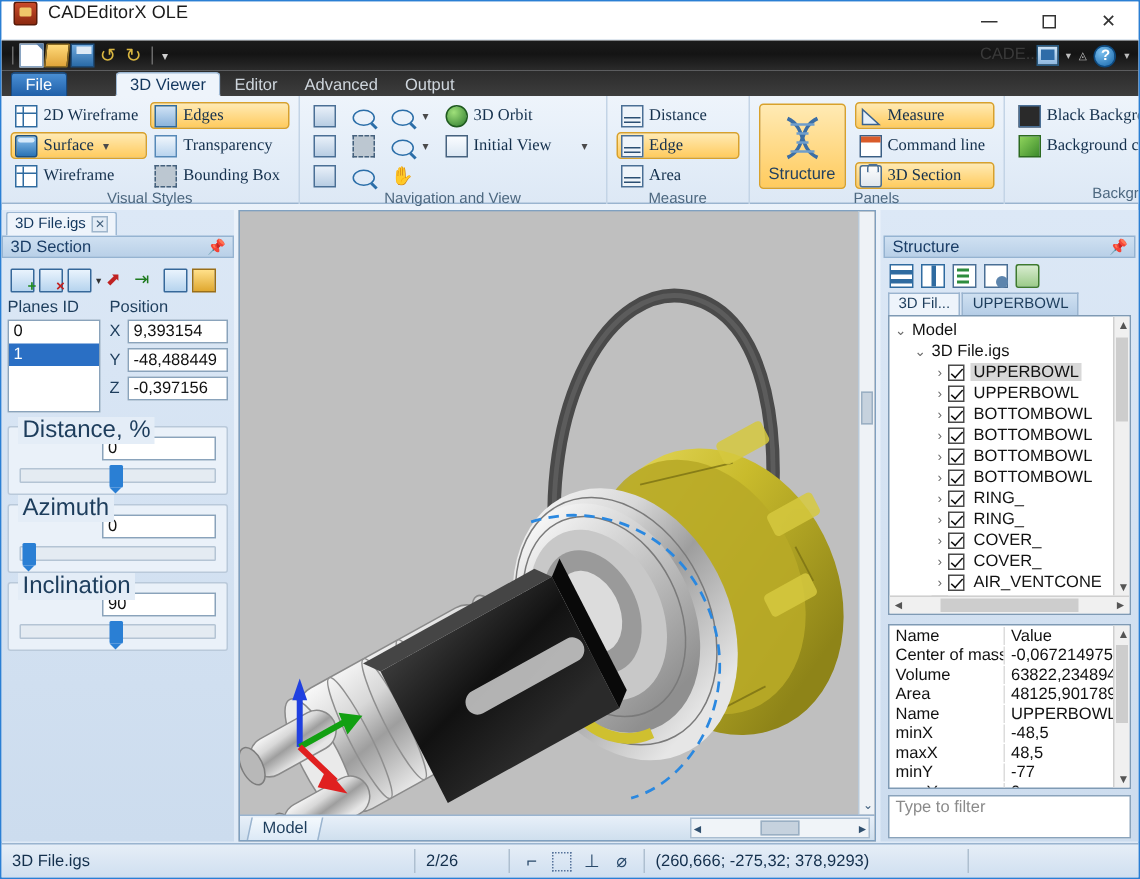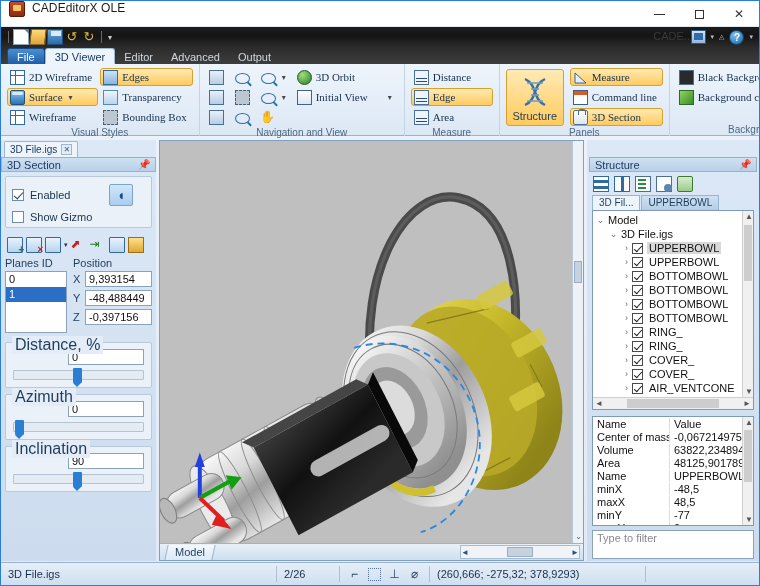--- a/index.html
+++ b/index.html
@@ -63,21 +63,21 @@
   .ribbon-tabs{
     height:17px;display:flex;align-items:flex-end;
     background:linear-gradient(#2b2b2b,#3d3d3d);
     padding-left:6px;
   }
   .rtab{
     height:16px;padding:1px 9px 0;font-size:11px;color:#cfd6dd;
     display:flex;align-items:center;border-radius:3px 3px 0 0;
   }
   .rtab.file{background:linear-gradient(#4a8fd4,#1f5fa8);color:#fff;border:1px solid #184a80;border-bottom:none;}
-  .rtab.active{background:#eef4fb;color:#13375e;border:1px solid #9db8d4;border-bottom:1px solid #eef4fb;}
+  .rtab.active{background:#eef4fb;color:#13375e;border:1px solid #9db8d4;border-bottom:1px solid #eef4fb;margin-left:32px;}
 
   
   .ribbon{
     height:72px;background:linear-gradient(#eef4fb 0%,#e3edf8 60%,#dde8f5 100%);
     border-bottom:1px solid #9ab4cf;display:flex;position:relative;
   }
   .rgroup{position:relative;padding:4px 6px 0;display:flex;flex-direction:column;height:72px;}
   .rgroup + .rgroup{border-left:1px solid #c3d4e6;}
   .rgroup-body{flex:1;display:flex;align-items:flex-start;gap:2px;}
   .rgroup-label{
@@ -521,31 +521,20 @@
           <span>3D File.igs</span>
           <span class="doctab-x">✕</span>
         </div>
       </div>
       <div class="panel-caption">
         <span>3D Section</span>
         <span class="pin">📌</span>
       </div>
       <div class="lp-body">
 
-        <div class="groupbox" style="padding:5px 6px 4px">
-          <div class="chkrow">
-            <span class="chk on"></span>
-            <span class="cb-label">Enabled</span>
-            <span class="sect-btn">◖</span>
-          </div>
-          <div class="chkrow" style="margin-bottom:0">
-            <span class="chk"></span>
-            <span class="cb-label">Show Gizmo</span>
-          </div>
-        </div>
 
         <div class="toolrow">
           <span class="tbtn pl-ic">
               <i class="badge-plus">+</i>
             </span>
           <span class="tbtn pl-ic">
               <i class="badge-x">×</i>
             </span>
           <span class="tbtn pl-ic"></span>
           <span class="mini-caret">▾</span>

